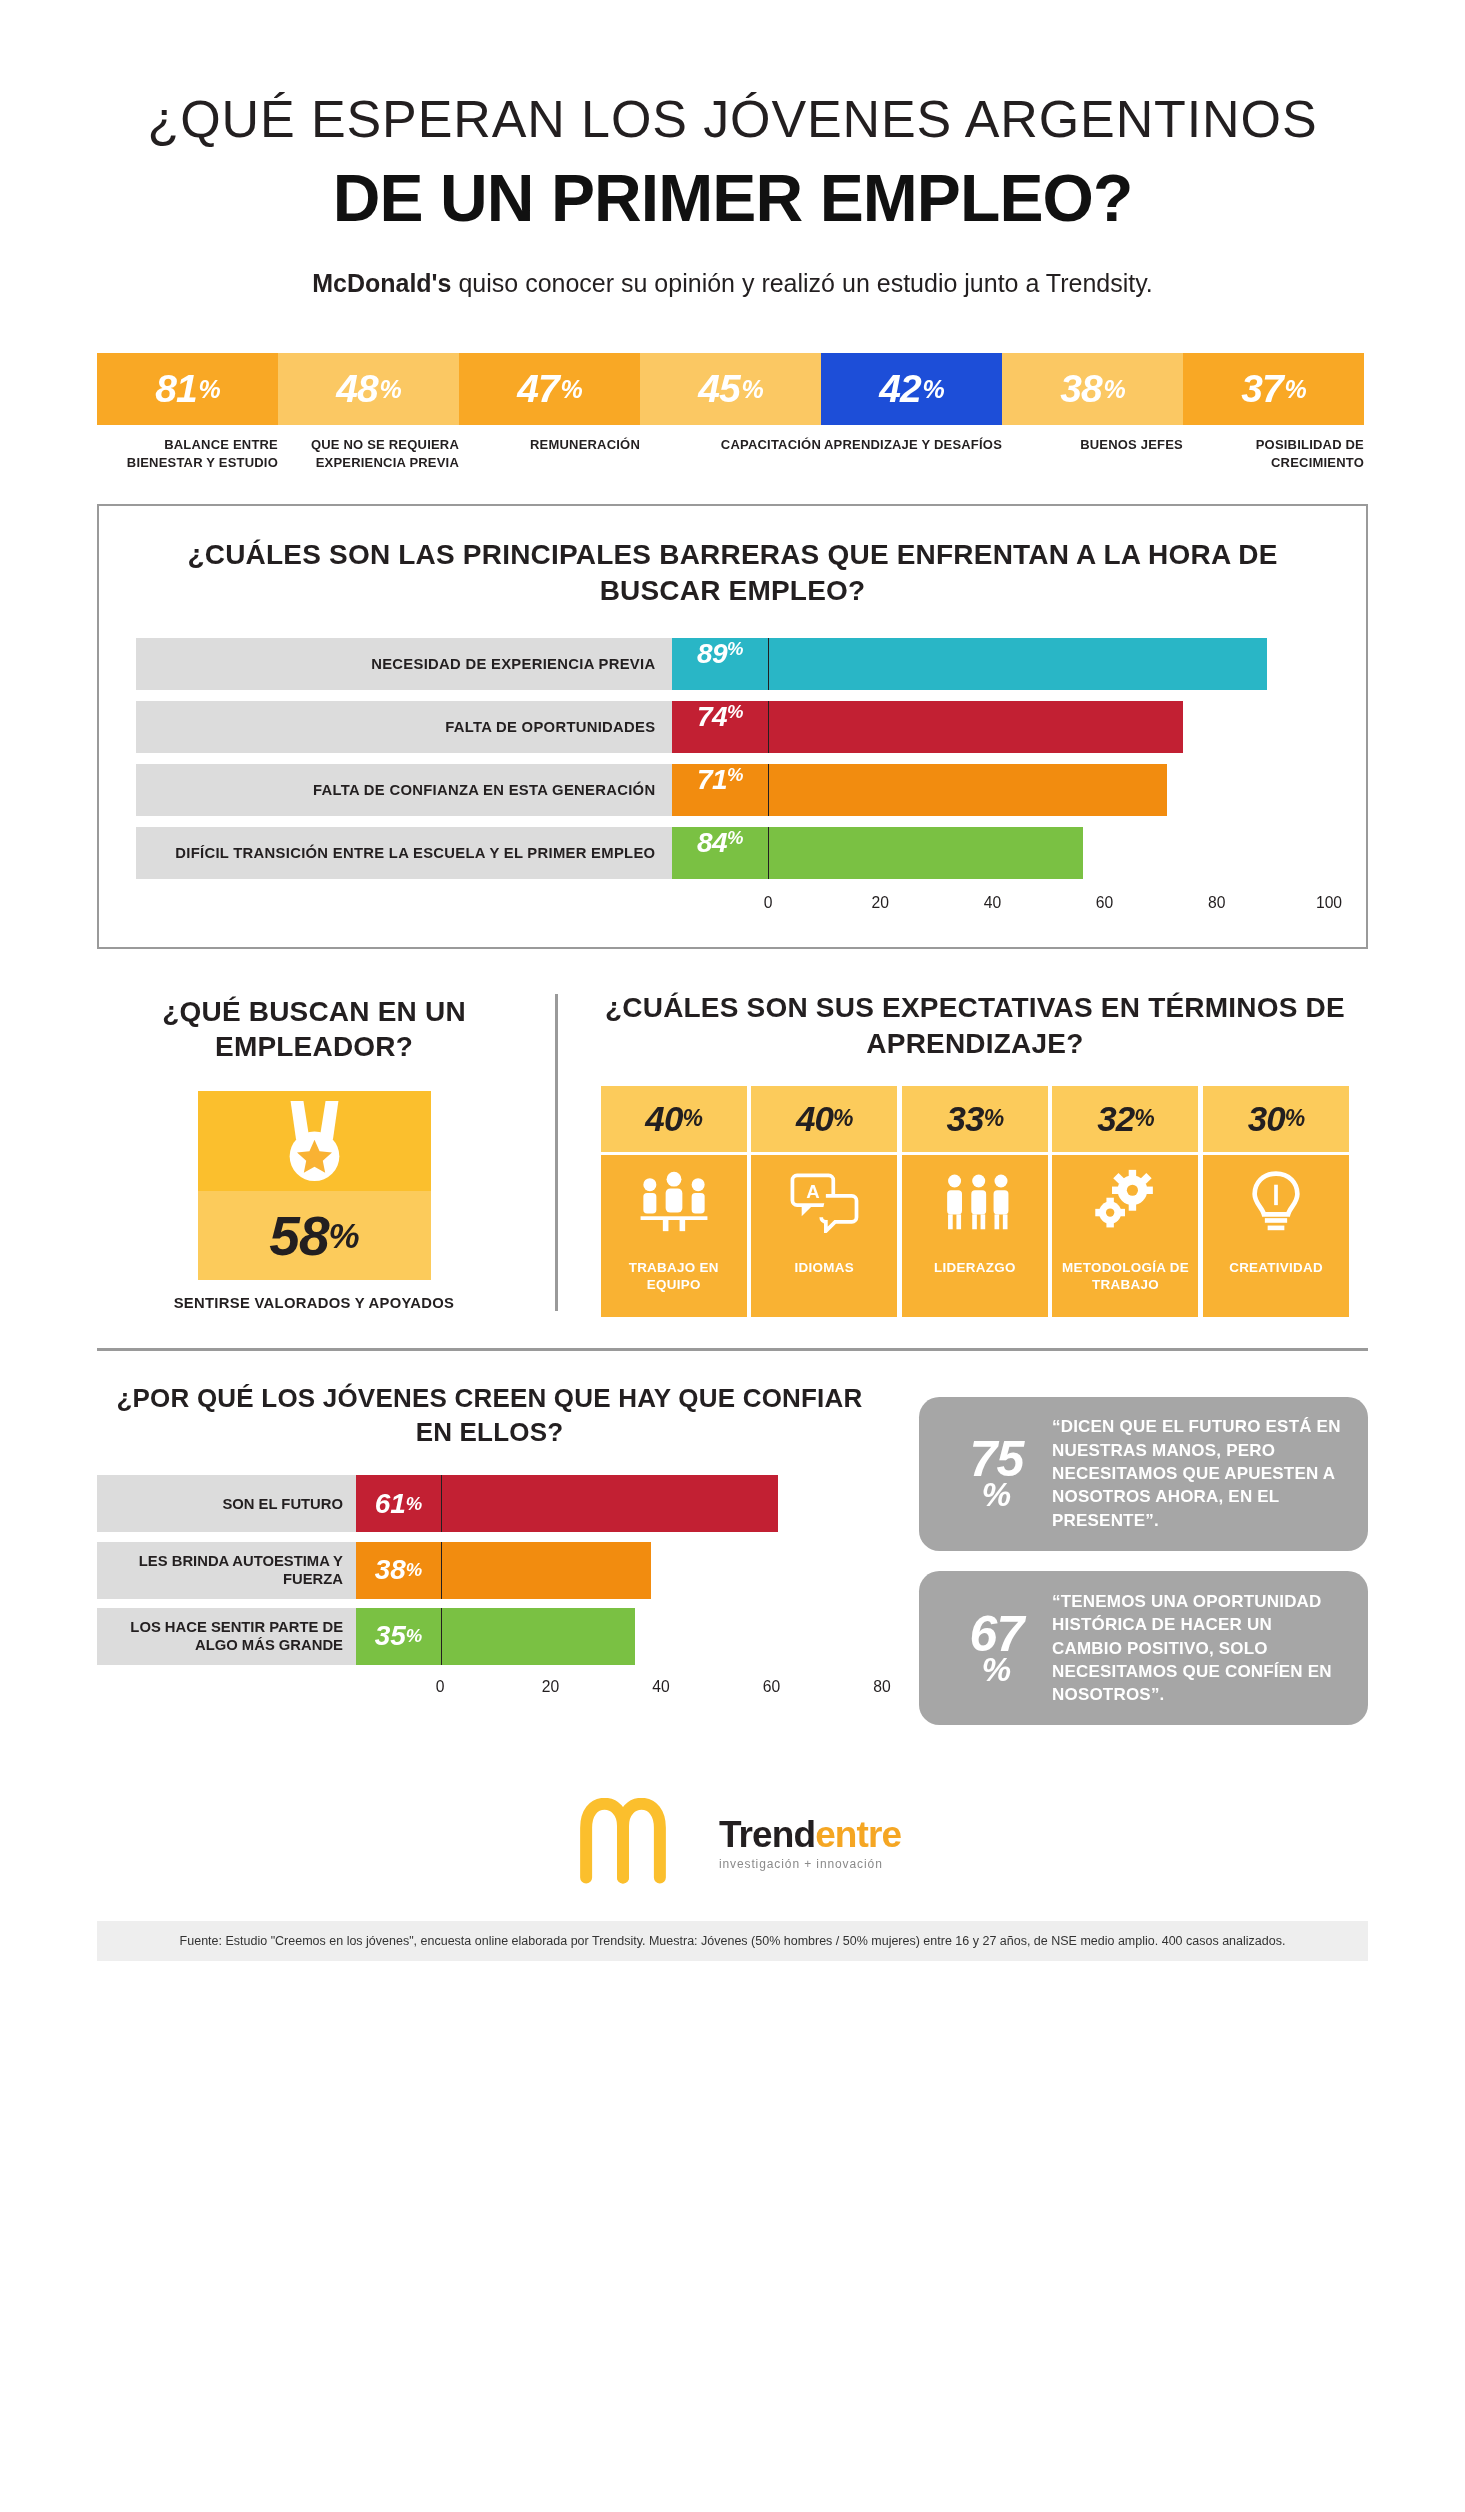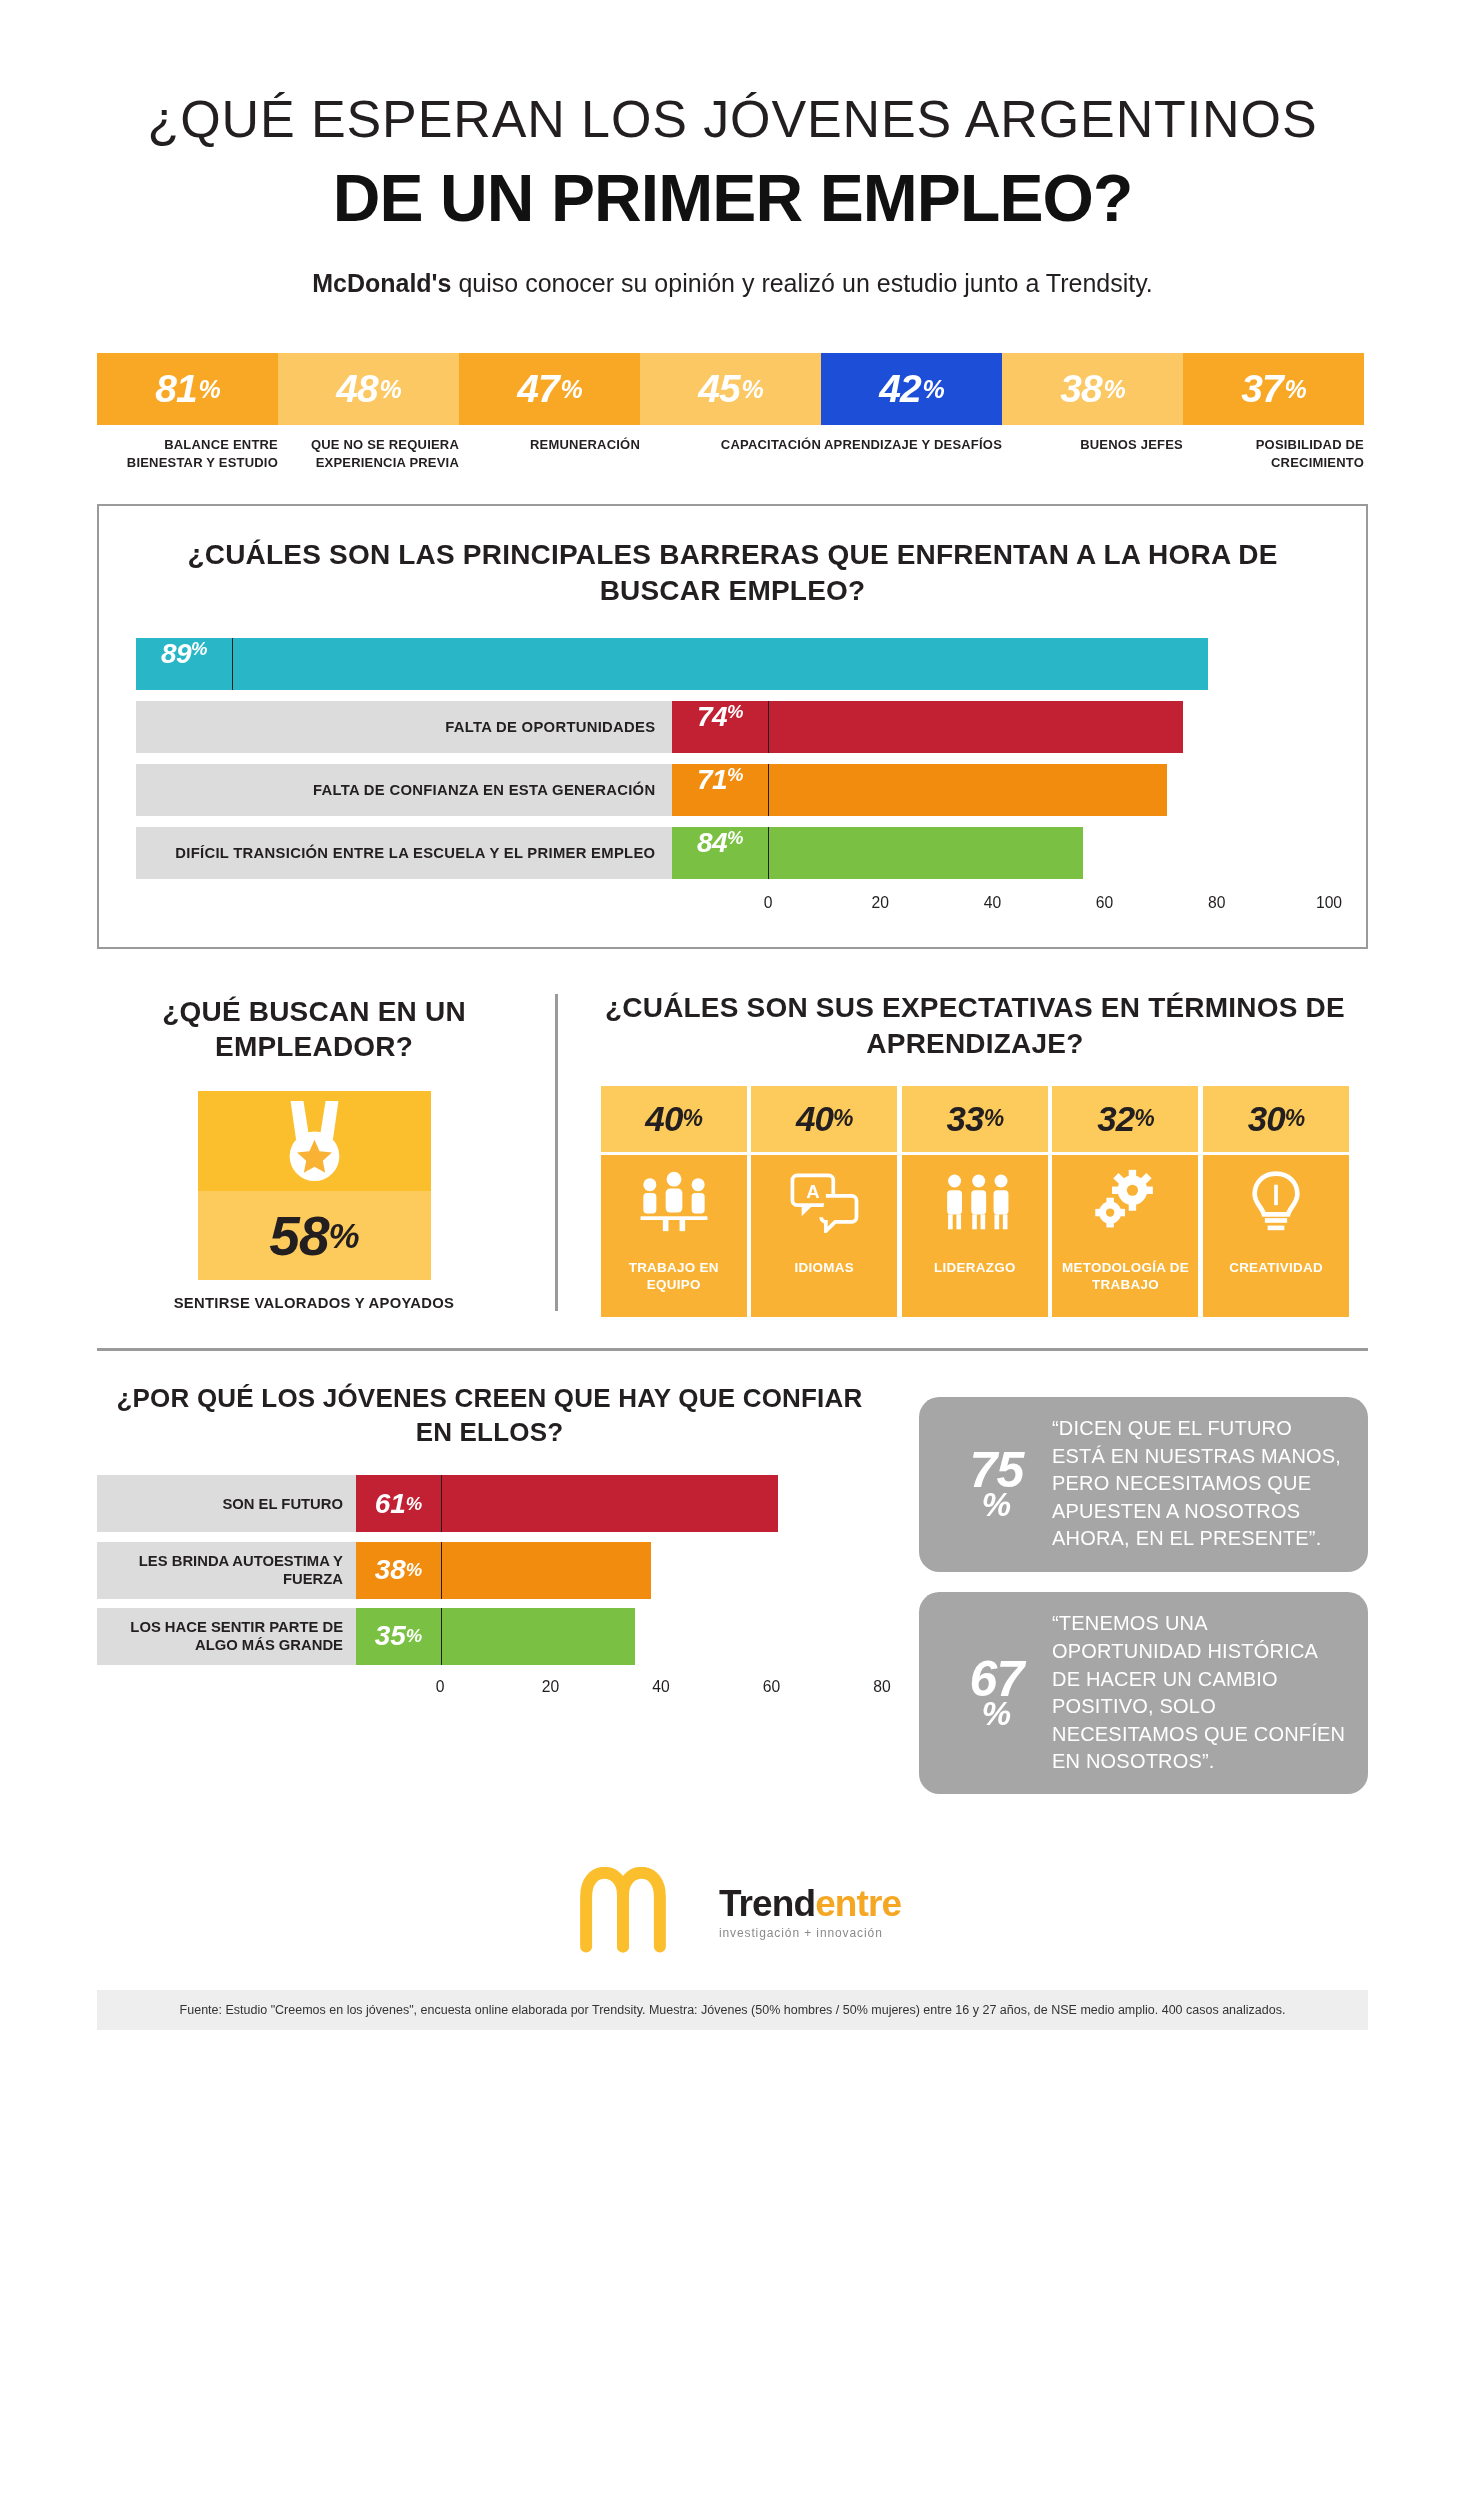--- a/index.html
+++ b/index.html
@@ -333,22 +333,22 @@
     color: #ffffff;
     font-weight: bold;
     font-style: italic;
     line-height: 0.85;
     text-align: center;
   }
   .quote-num .n { font-size: 50px; display: block; letter-spacing: -0.9px;}
   .quote-num .p { font-size: 33px; display: block; }
   .quote-text {
     color: #ffffff;
-    font-size: 20px;
-    font-weight: normal;
+    font-size: 17px;
+    font-weight: bold;
     line-height: 1.38;
     text-transform: uppercase;
     letter-spacing: 0.2px;
   }
 
   
   .logos {
     display: flex;
     align-items: center;
     justify-content: center;
@@ -440,20 +440,21 @@
       </div>
       <div class="strip-label">POSIBILIDAD DE CRECIMIENTO</div>
     </div>
   </div>
 
   <div class="panel">
     <div class="panel-title">¿CUÁLES SON LAS PRINCIPALES BARRERAS QUE ENFRENTAN A LA HORA DE BUSCAR EMPLEO?</div>
     <div class="bars">
 
       <div class="bar-row">
+        <div class="bar-label">NECESIDAD DE EXPERIENCIA PREVIA</div>
         <div class="bar-pct" style="background:#29b6c6">
           <span>89</span>
             <span class="pct">%</span>
         </div>
         <div class="bar-track">
           <div class="bar-fill" style="width:89%;background:#29b6c6"></div>
         </div>
       </div>
 
       <div class="bar-row">

